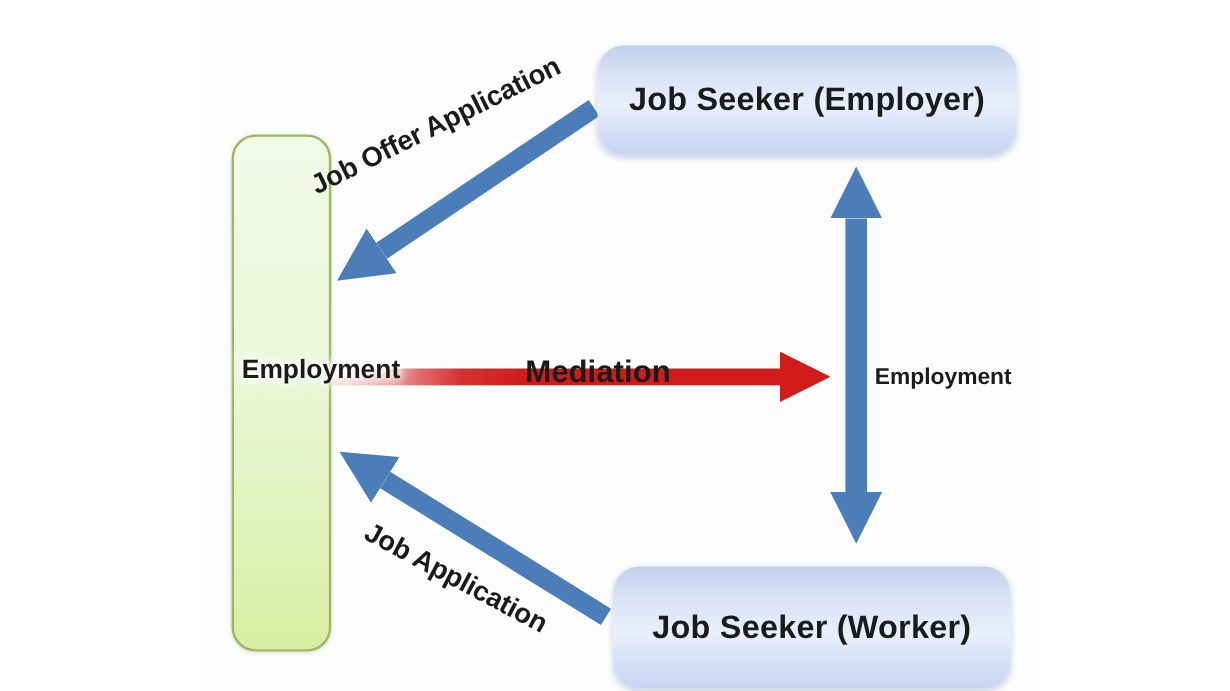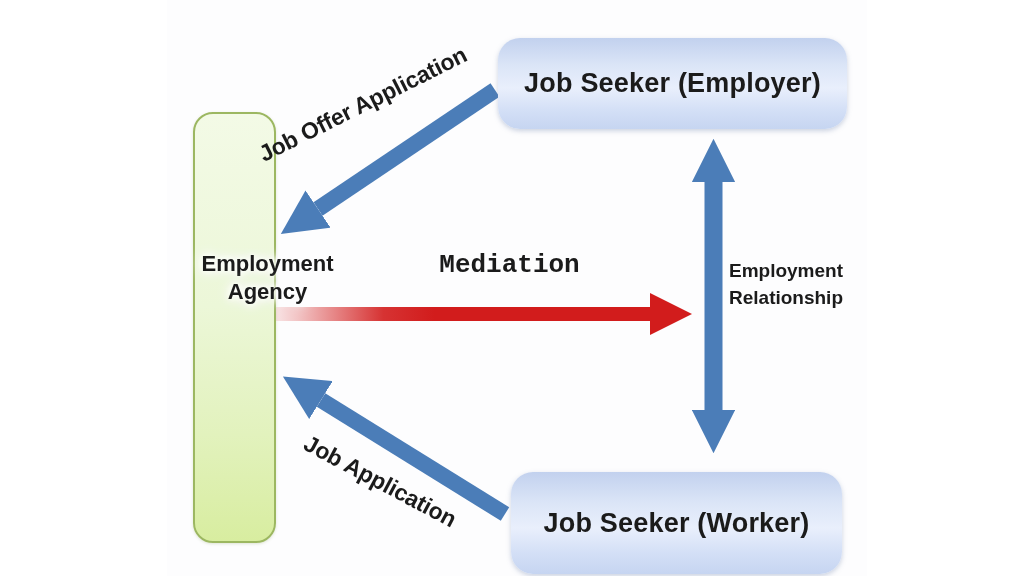--- a/index.html
+++ b/index.html
@@ -23,29 +23,29 @@
   }
   .seeker-node{
     display:flex;align-items:center;justify-content:center;
     border-radius:22px;
     background:linear-gradient(180deg,#c2d1ee 0%,#dbe5f7 30%,#e9effc 55%,#d3dff6 80%,#c6d5f1 100%);
     box-shadow:0 2px 5px rgba(110,130,170,0.35);
     font-size:27px;font-weight:700;letter-spacing:0.2px;
   }
   .employer-node{left:498px;top:38px;width:349px;height:91px;}
   .worker-node{left:511px;top:472px;width:331px;height:102px;}
-  .lbl{position:absolute;white-space:nowrap;}
+  .lbl{position:absolute;white-space:nowrap;margin-top:44px;}
   .agency-label{
     left:185px;top:250px;width:165px;text-align:center;
     font-size:22px;font-weight:700;line-height:28px;white-space:normal;
     text-shadow:0 0 6px #fff,0 0 10px #fff,0 0 14px #fff,0 0 18px #fff;
   }
   .mediation-label{
-    left:422px;top:250px;width:175px;text-align:center;
-    font-size:26px;font-weight:700;font-family:Liberation Mono, monospace;
+    left:384px;top:250px;width:175px;text-align:right;
+    font-size:26px;font-weight:700;
   }
   .relationship-label{
     left:729px;top:257px;font-size:19px;font-weight:700;line-height:27px;
   }
   .rot-label{
     position:absolute;text-align:center;
     font-size:23px;font-weight:700;letter-spacing:-0.2px;
   }
   .job-offer-label{
     left:233px;top:91px;width:260px;
@@ -97,27 +97,25 @@
   <div class="node seeker-node employer-node">
     <span>Job Seeker (Employer)</span>
   </div>
 
   <div class="node seeker-node worker-node">
     <span>Job Seeker (Worker)</span>
   </div>
 
   <div class="lbl agency-label">
     <div>Employment</div>
-    <div>Agency</div>
   </div>
 
   <div class="lbl mediation-label">Mediation</div>
 
   <div class="lbl relationship-label">
     <div>Employment</div>
-    <div>Relationship</div>
   </div>
 
   <div class="rot-label job-offer-label">Job Offer Application</div>
 
   <div class="rot-label job-application-label">Job Application</div>
 
 </div>
 
 </body></html>

